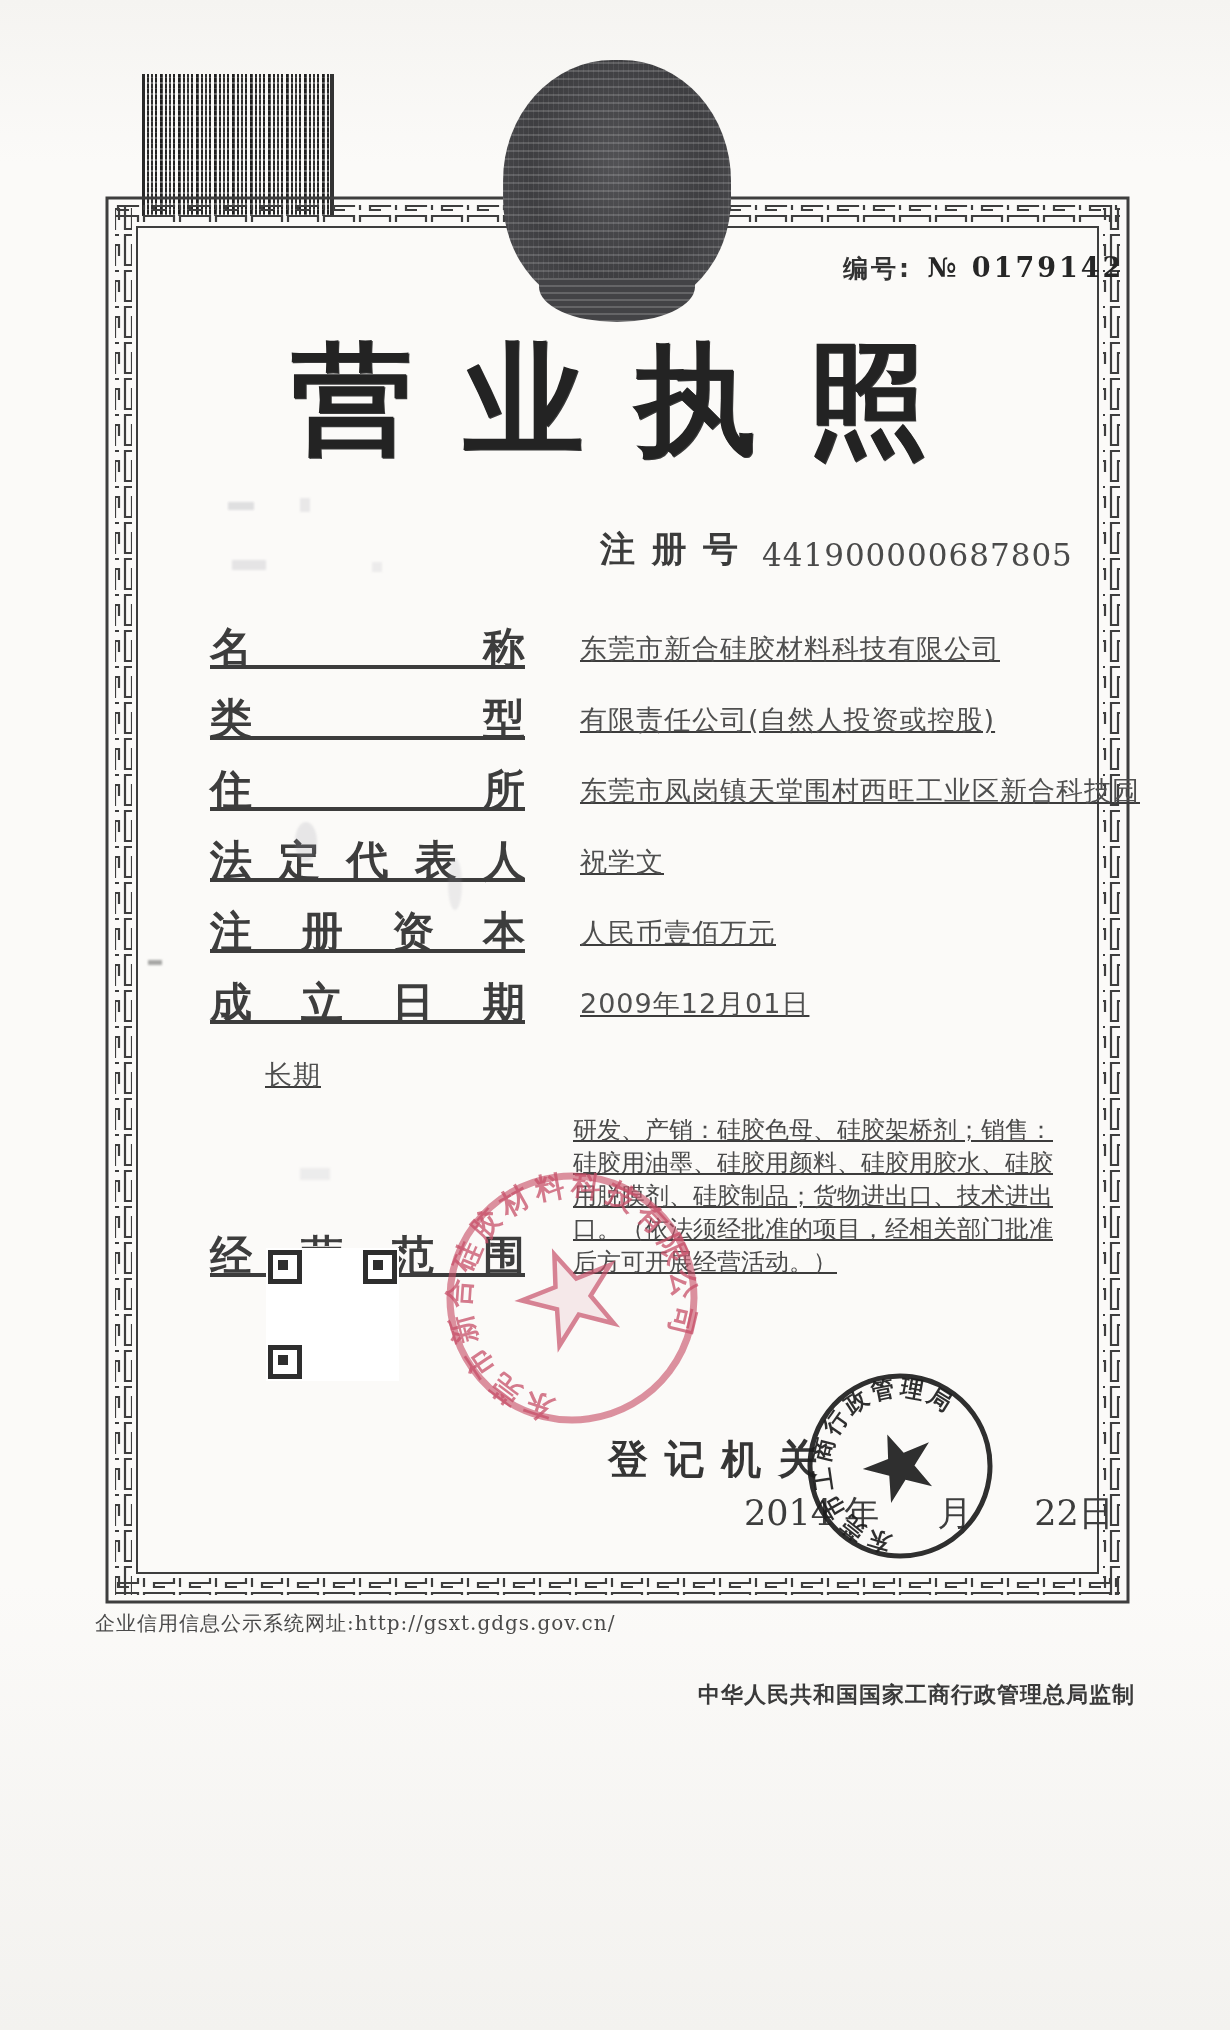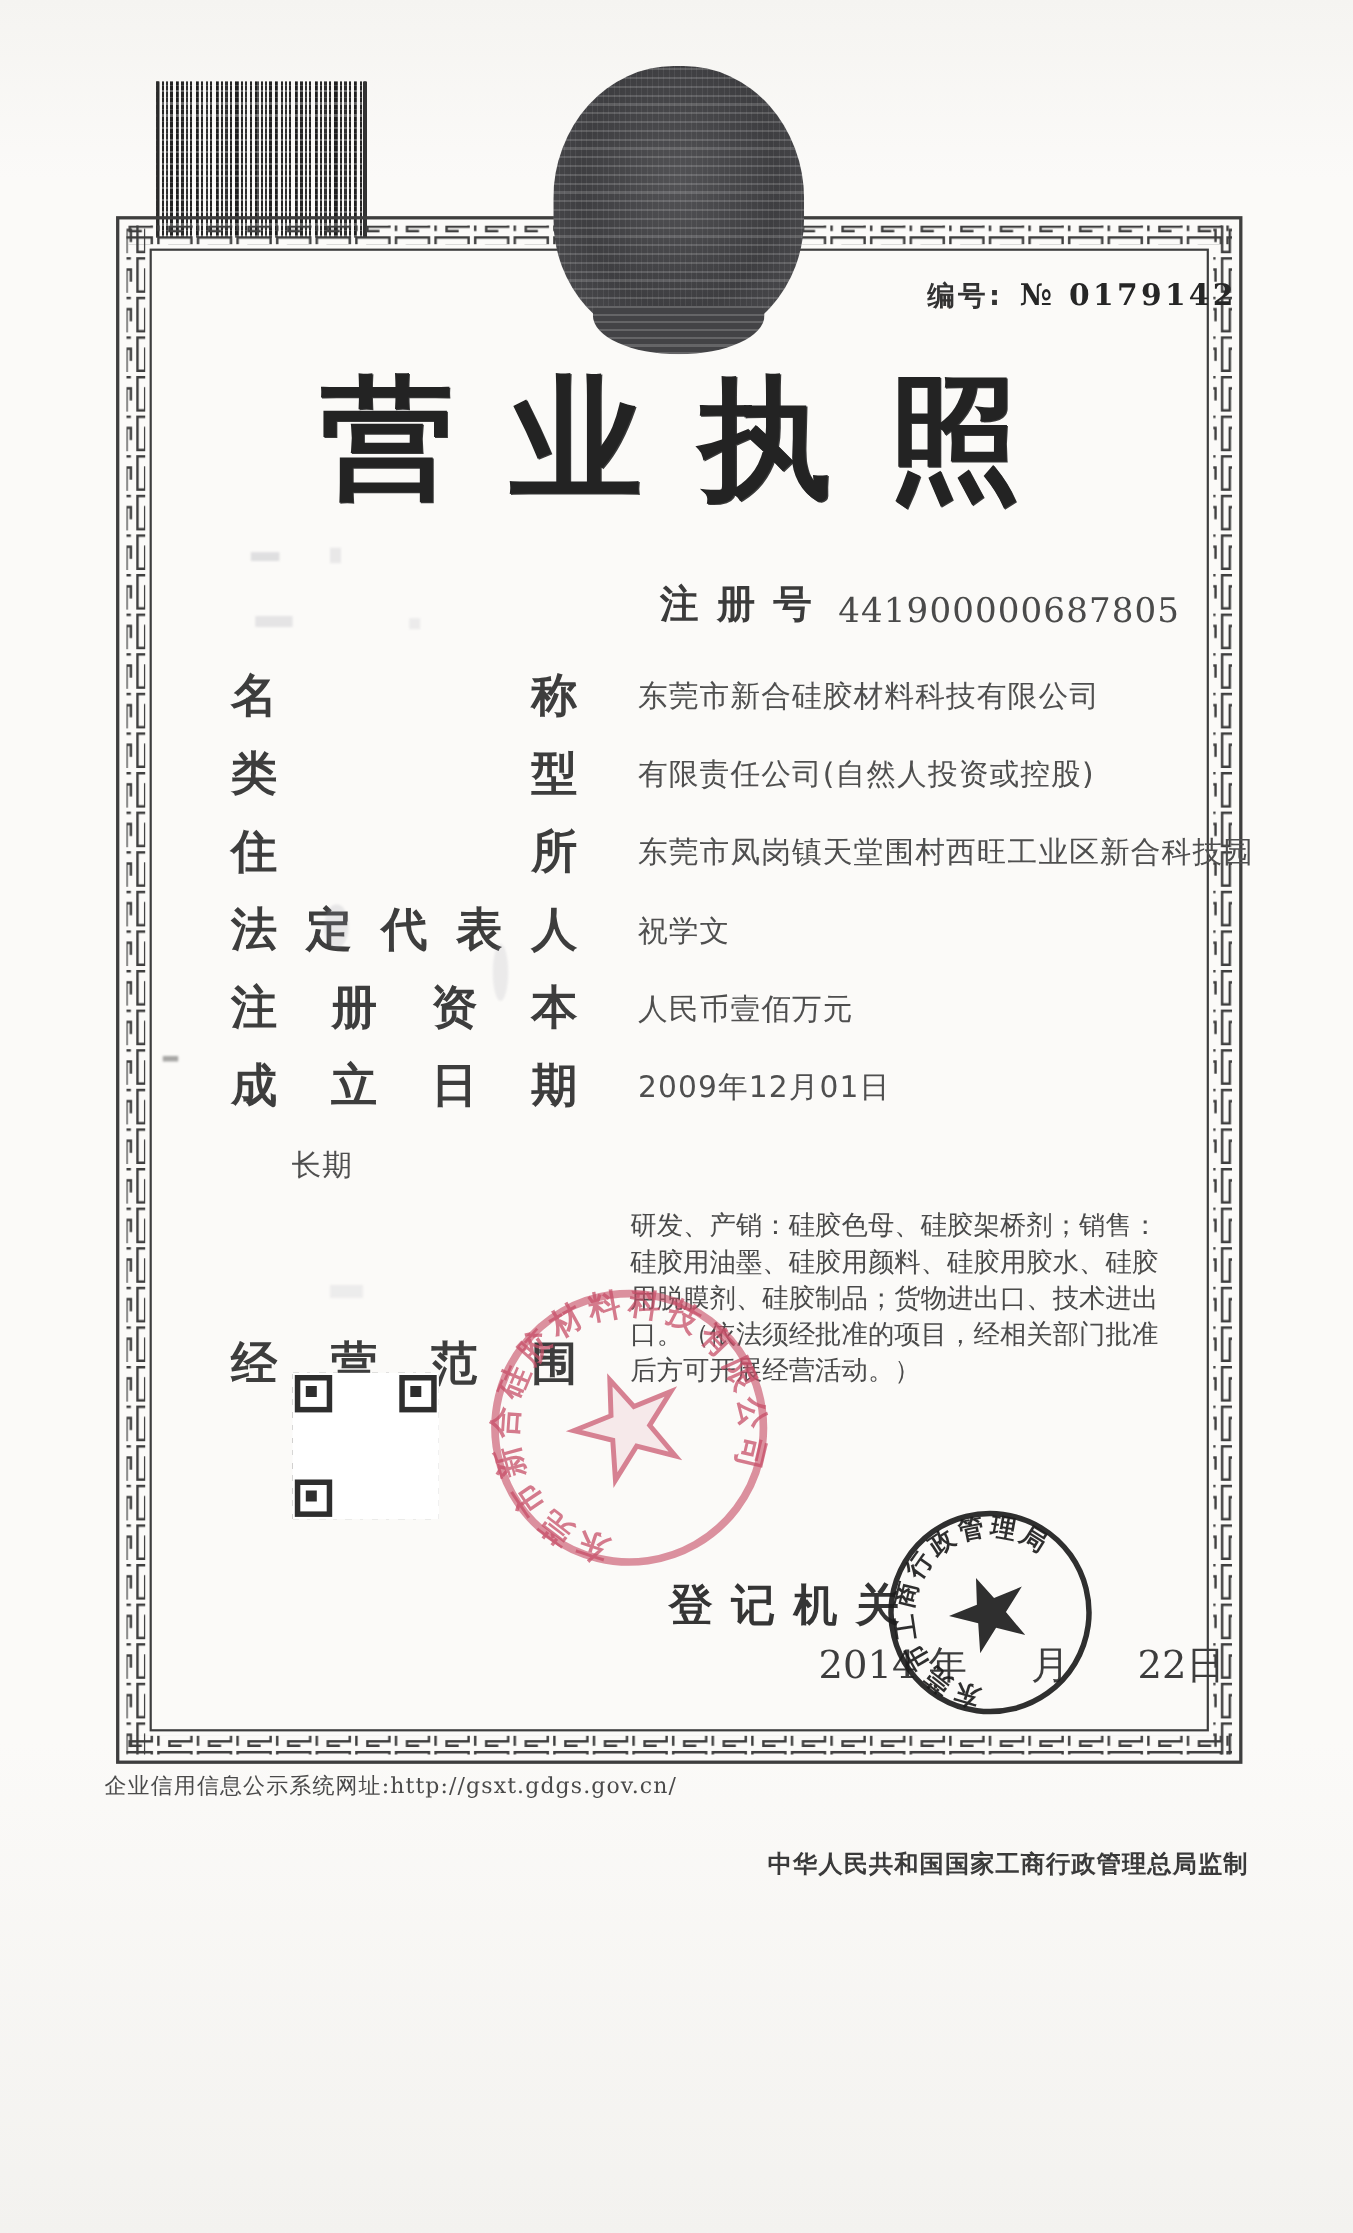--- a/index.html
+++ b/index.html
@@ -56,21 +56,21 @@
   .regline{position:absolute;left:600px;top:526px;z-index:2;display:flex;align-items:flex-end;}
   .regline .rlabel{
     display:inline-block;width:138px;font-size:35px;font-weight:600;color:#3b3b3b;
     text-align:justify;text-align-last:justify;
   }
   .regline .rnum{
     font-family:"DejaVu Serif","Liberation Serif",serif;font-size:31px;color:#4a4a4a;
     letter-spacing:1px;margin-left:24px;
   }
 
-  .rows{position:absolute;left:210px;top:597px;width:880px;z-index:2;}
+  .rows{position:absolute;left:210px;top:613px;width:880px;z-index:2;text-decoration:underline;}
   .row{display:flex;align-items:center;height:71px;}
   .row.scope{align-items:flex-end;height:auto;margin-top:4px;}
   .row.scope .flabel{margin-top:16px;}
   .flabel{
     width:315px;flex:0 0 315px;font-size:42px;font-weight:600;color:#3d3d3d;
     text-align:justify;text-align-last:justify;line-height:1.1;
   }
   .fvalue{margin-left:55px;font-size:27px;color:#4f4f4f;letter-spacing:1px;white-space:nowrap;}
   .row.scope .fvalue{
     font-size:24px;width:495px;white-space:normal;line-height:1.38;color:#4a4a4a;letter-spacing:0;margin-left:48px;

